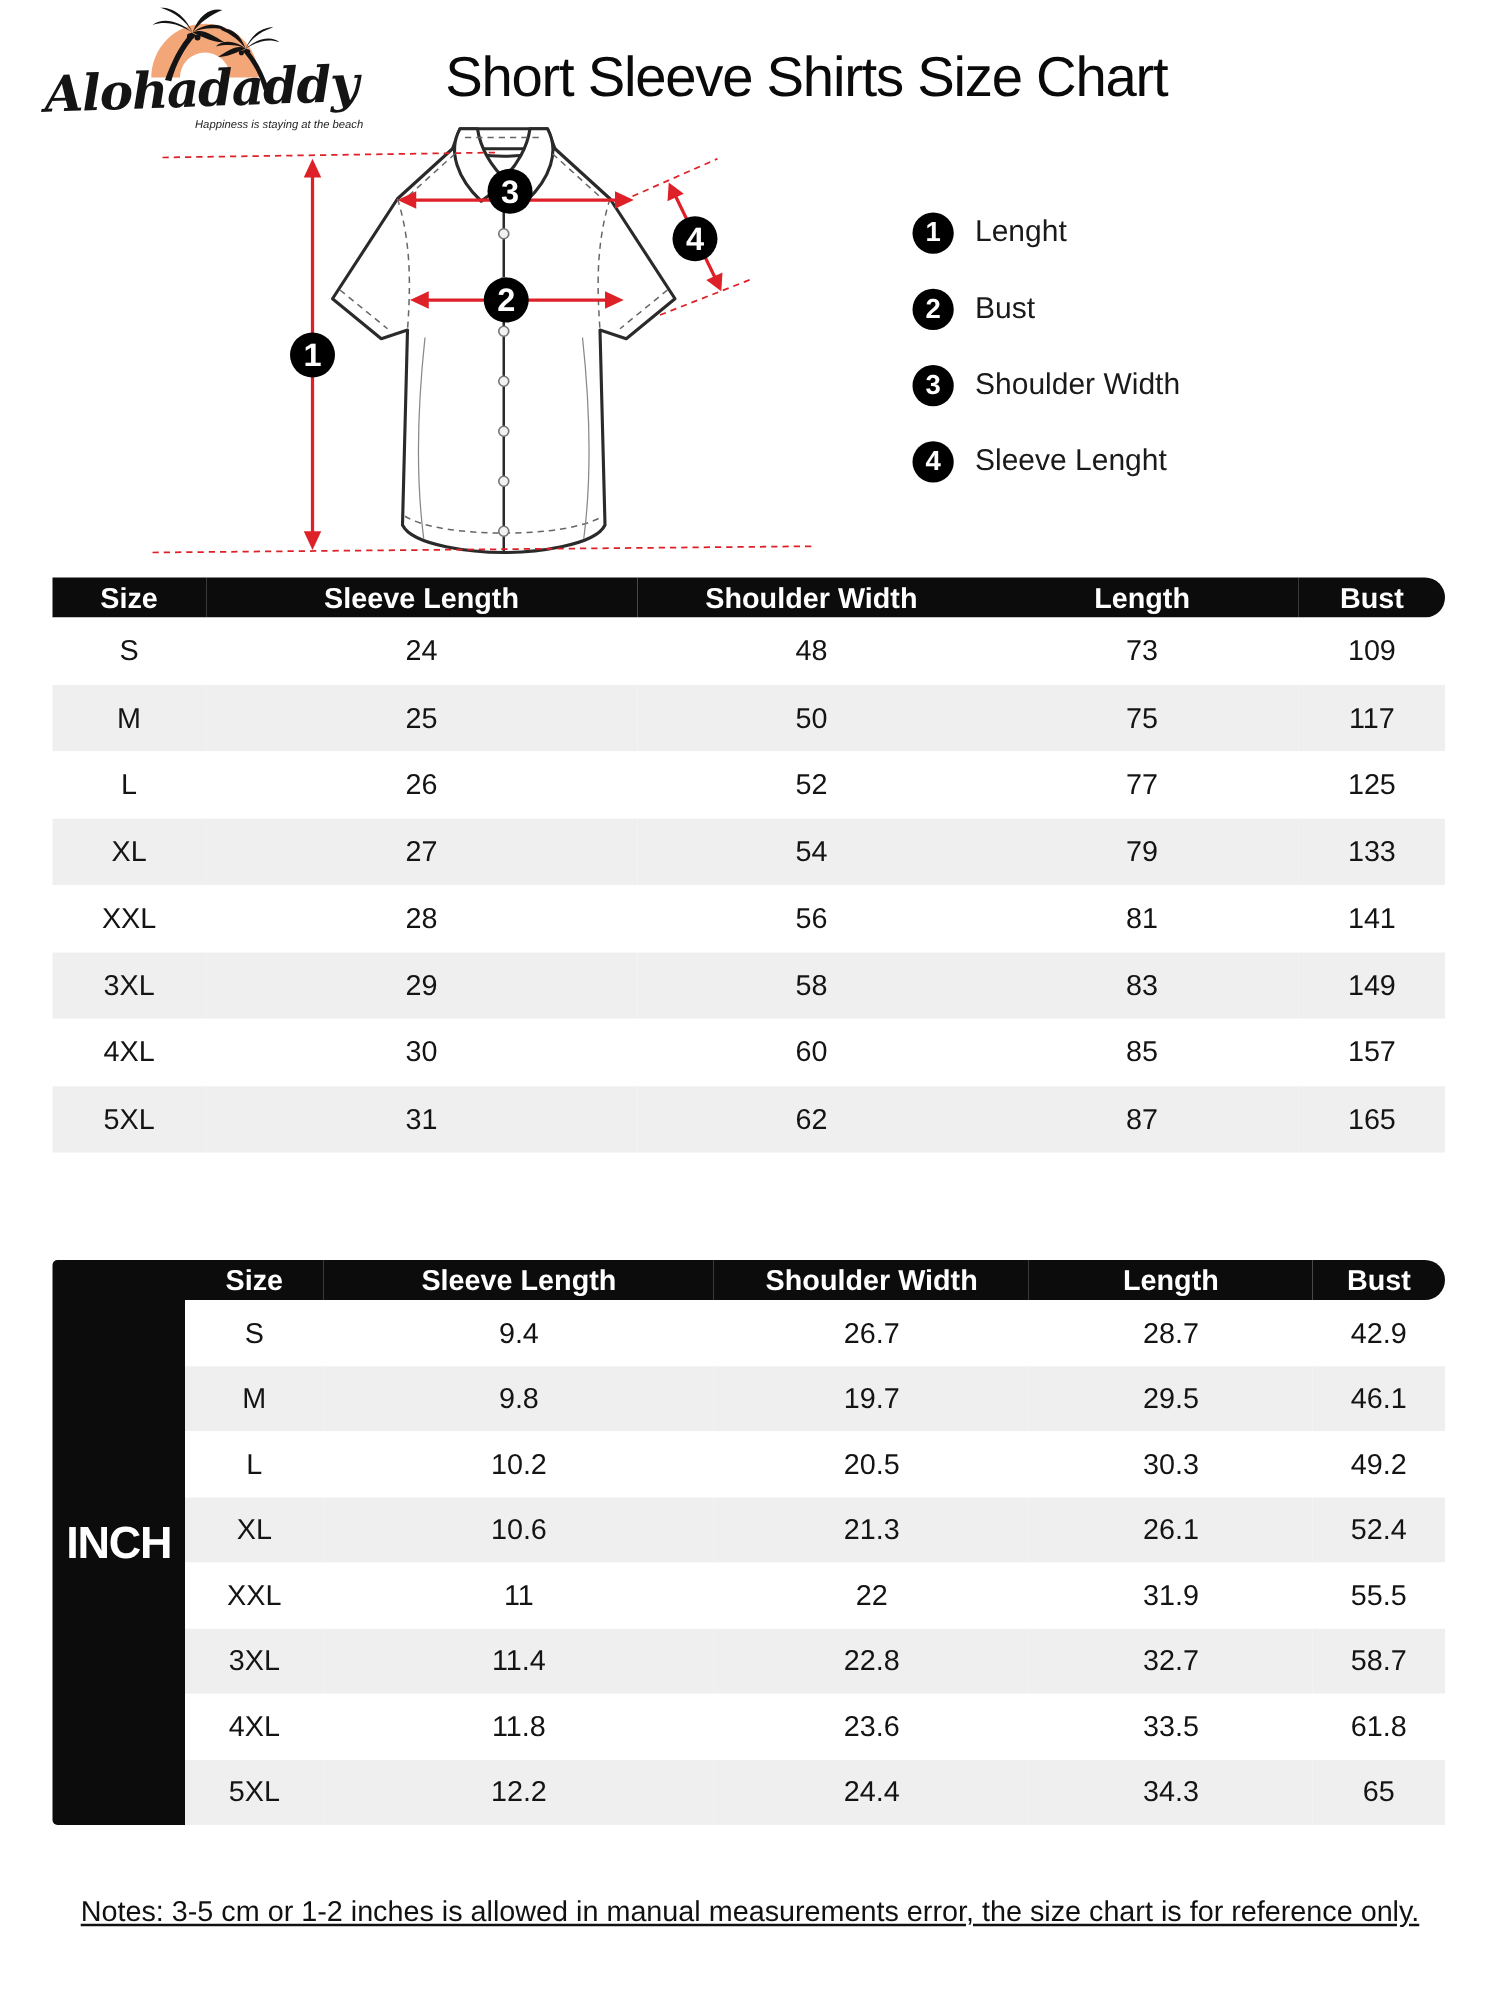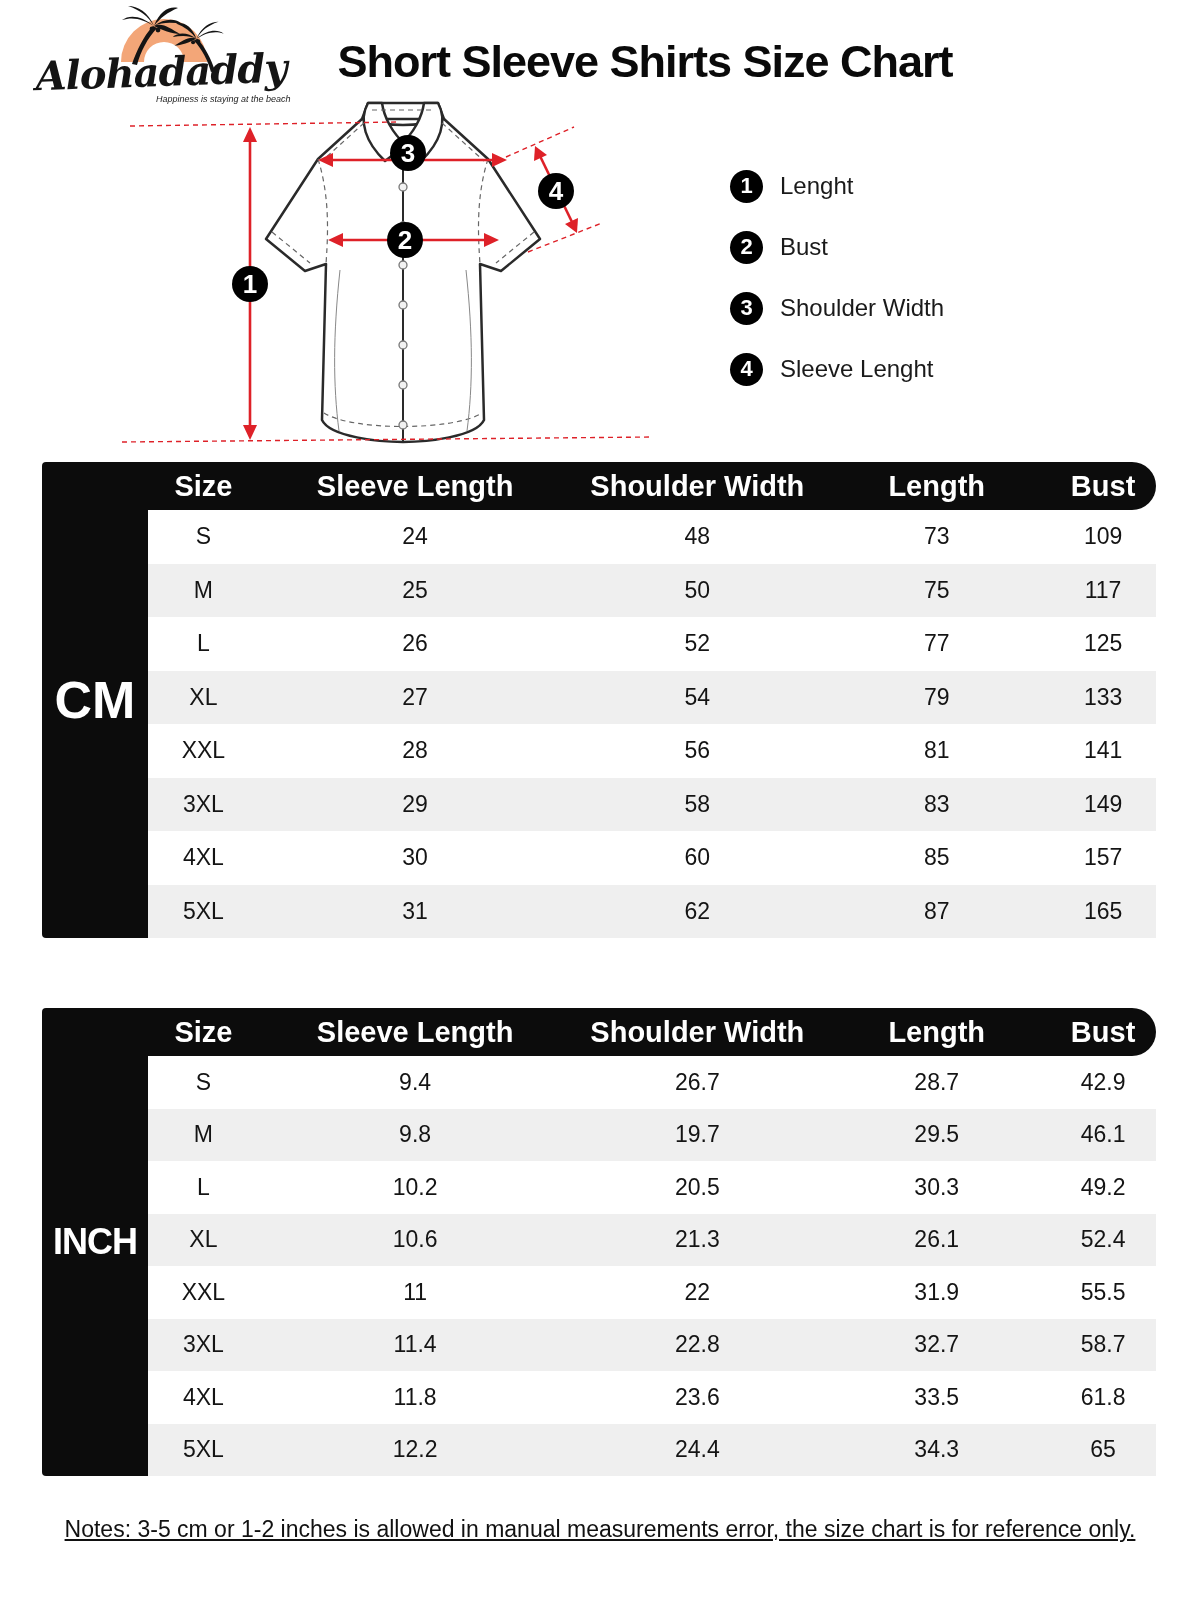--- a/index.html
+++ b/index.html
@@ -18,21 +18,21 @@
     white-space:nowrap;
   }
   .brand-tagline {
     position:absolute; left:130px; top:88px; font-size:9px; font-style:italic;
     color:#222; white-space:nowrap;
   }
 
   
   .page-title {
     position:absolute; left:0; top:36px; width:100%; padding-left:90px;
-    box-sizing:border-box; text-align:center; font-size:45px; font-weight:700;
+    box-sizing:border-box; text-align:center; font-size:45px; font-weight:400;
     letter-spacing:-1px; color:#0a0a0a; white-space:nowrap;
   }
 
   
   .diagram { position:absolute; left:100px; top:95px; }
   .legend { position:absolute; left:730px; top:168px; width:430px; }
   .legend-item { display:flex; align-items:center; height:36px; margin-bottom:25px; }
   .lbadge {
     width:33px; height:33px; border-radius:50%; background:#000; color:#fff;
     display:inline-flex; align-items:center; justify-content:center;
@@ -47,22 +47,22 @@
   .unit-cell {
     width:106px; flex:0 0 106px; background:#0c0c0c; color:#fff;
     display:flex; align-items:center; justify-content:center;
     font-weight:700; border-radius:4px 0 0 4px;
   }
   .sizetable.cm  .unit-cell { font-size:52px; }
   .sizetable.inch .unit-cell { font-size:36px; letter-spacing:-1px; }
   .tbl-wrap { flex:1 1 auto; }
   table.sizes { width:100%; border-collapse:collapse; table-layout:fixed; }
   table.sizes thead th {
-    background:#0c0c0c; color:#fff; font-size:29px; font-weight:700;
-    height:48px; padding:0; text-align:center;
+    background:#0c0c0c; color:#fff; font-size:23px; font-weight:700;
+    height:32px; padding:0; text-align:center;
   }
   table.sizes thead th:last-child { border-radius:0 26px 26px 0; }
   table.sizes tbody td {
     font-size:23px; font-weight:400; text-align:center; padding:0; color:#141414;
   }
   .sizetable.cm   tbody td { height:53.5px; }
   .sizetable.inch tbody td { height:52.5px; }
   table.sizes tbody tr:nth-child(even) { background:#efefef; }
   table.sizes tbody tr:nth-child(odd)  { background:#ffffff; }
 
@@ -219,21 +219,20 @@
       <span class="lbadge">3</span>
       <span class="llabel">Shoulder Width</span>
     </div>
     <div class="legend-item">
       <span class="lbadge">4</span>
       <span class="llabel">Sleeve Lenght</span>
     </div>
   </div>
 
   <div class="sizetable cm">
-    <div class="unit-cell">CM</div>
     <div class="tbl-wrap">
       <table class="sizes">
         <colgroup>
           <col style="width:11%">
             <col style="width:31%">
             <col style="width:25%">
           <col style="width:22.5%">
             <col style="width:10.5%">
         </colgroup>
         <thead>

